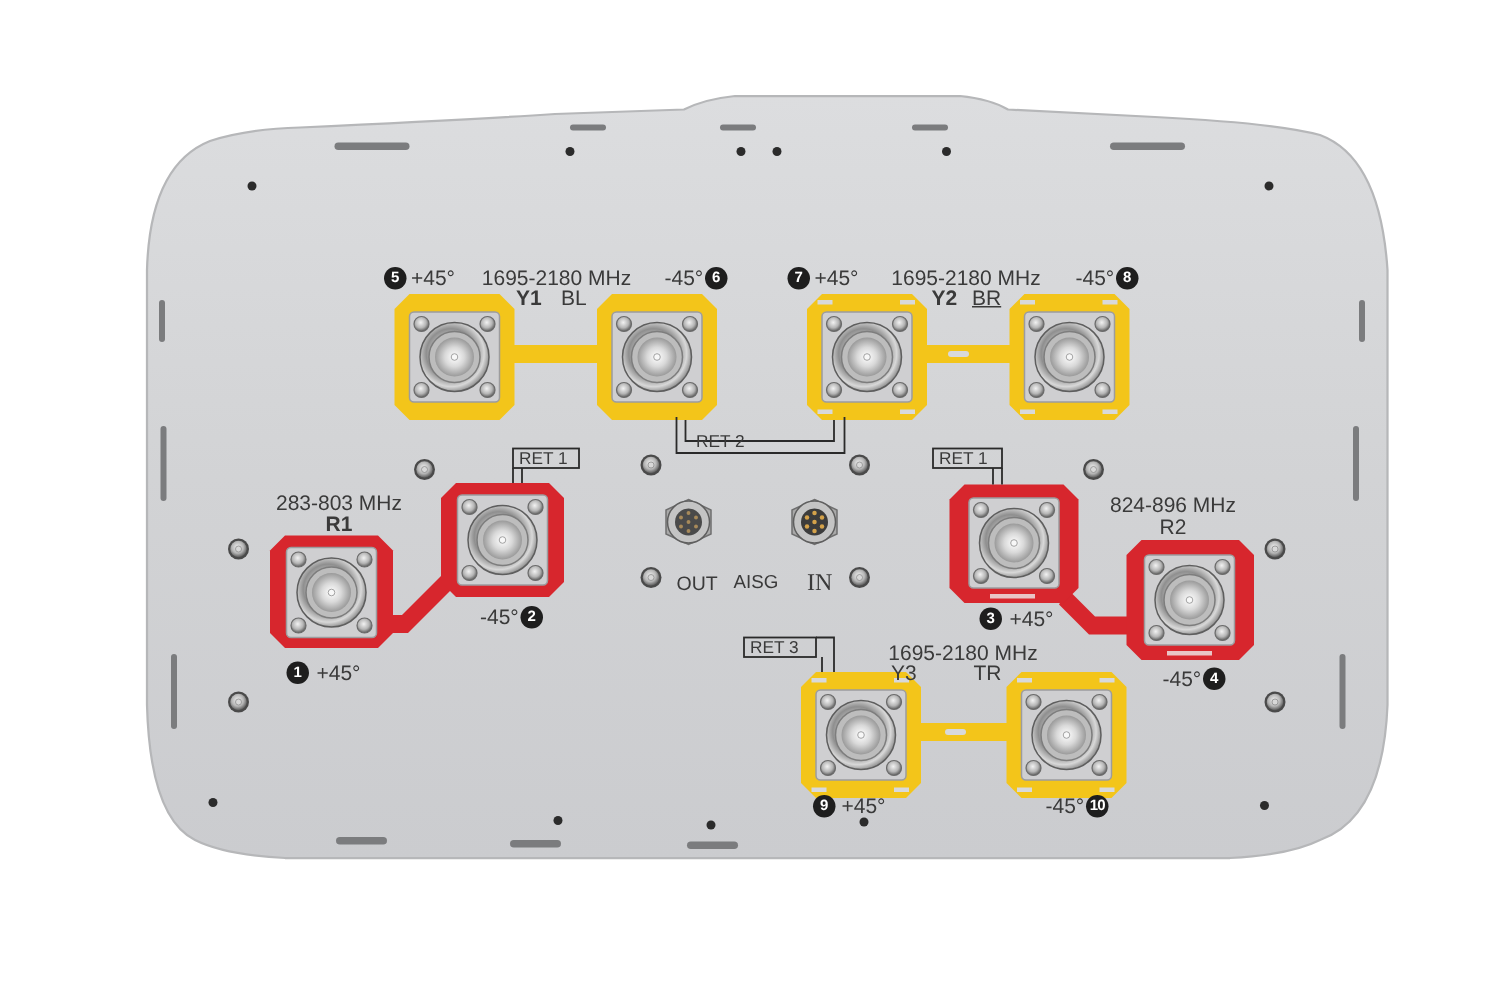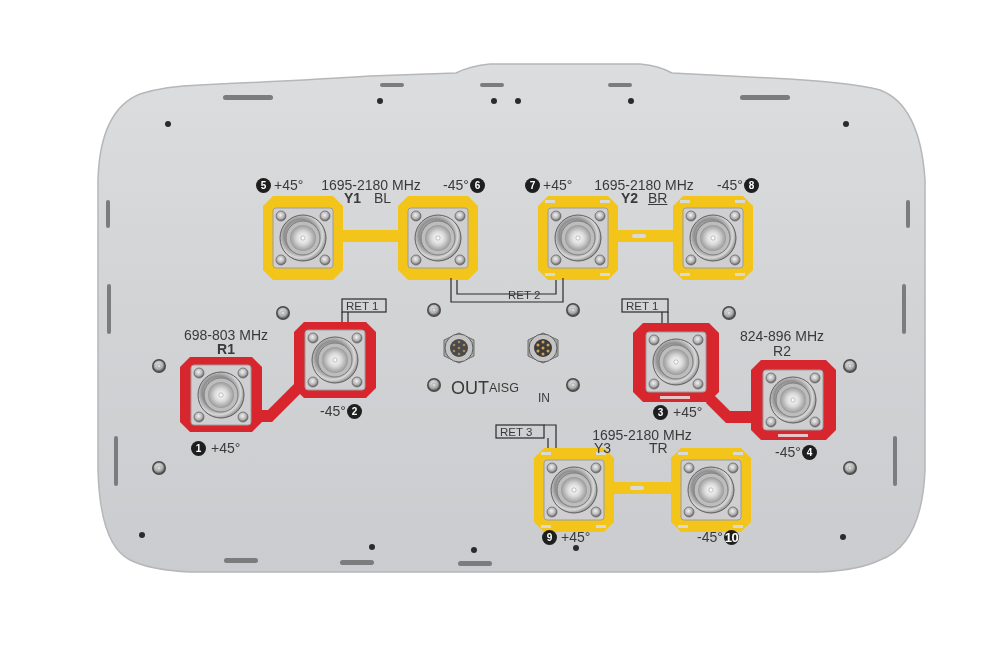--- a/index.html
+++ b/index.html
@@ -5,21 +5,21 @@
   html, body { margin: 0; padding: 0; background: #ffffff; }
   body { width: 1000px; height: 667px; position: relative; overflow: hidden;
          font-family: "Liberation Sans", sans-serif; }
   #stage { position: absolute; left: 0; top: 0; width: 1000px; height: 667px; }
   .lbl { position: absolute; color: #3a3a3a; font-size: 14px; line-height: 13px;
          white-space: nowrap; font-family: "Liberation Sans", sans-serif; }
   .lbl.center { text-align: right; transform: translateX(-50%); }
   .badge { position: absolute; width: 15px; height: 15px; border-radius: 50%;
            background: #1e1e1e; color: #fff; font-size: 10px; font-weight: bold;
            line-height: 15px; text-align: center; font-family: "Liberation Sans", sans-serif; }
-  .badge.wide { font-size: 13px; letter-spacing: -0.5px; }
+  .badge.wide { font-size: 10px; letter-spacing: -0.5px; }
   .ret { position: absolute; font-size: 11.5px; color: #3a3a3a; line-height: 12px;
          font-family: "Liberation Sans", sans-serif; }
 </style>
 </head>
 <body>
 
 <div id="stage">
   <svg width="1000" height="667" viewBox="0 0 1000 667" xmlns="http://www.w3.org/2000/svg">
     <defs>
       <linearGradient id="panelGrad" x1="0" y1="0" x2="0" y2="1">
@@ -236,36 +236,36 @@
   <div class="badge" style="left:525px;top:178px;">7</div>
   <div class="lbl" style="left:543px;top:179px;">+45°</div>
   <div class="lbl center" style="left:644px;top:179px;">1695-2180 MHz</div>
   <div class="lbl" style="left:621px;top:192px;font-weight:bold;">Y2</div>
   <div class="lbl" style="left:648px;top:192px;text-decoration:underline;">BR</div>
   <div class="lbl" style="left:717px;top:179px;">-45°</div>
   <div class="badge" style="left:744px;top:178px;">8</div>
 
   
   <div class="ret" style="left:346px;top:300px;">RET 1</div>
-  <div class="ret" style="left:508px;top:289px;">RET 2</div>
+  <div class="ret" style="left:464px;top:289px;">RET 2</div>
   <div class="ret" style="left:626px;top:300px;">RET 1</div>
   <div class="ret" style="left:500px;top:426px;">RET 3</div>
 
   
-  <div class="lbl center" style="left:226px;top:329px;">698-803 MHz</div>
+  <div class="lbl center" style="left:226px;top:329px;">283-803 MHz</div>
   <div class="lbl center" style="left:226px;top:343px;font-weight:bold;">R1</div>
   <div class="badge" style="left:191px;top:441px;">1</div>
   <div class="lbl" style="left:211px;top:442px;">+45°</div>
   <div class="lbl" style="left:320px;top:405px;">-45°</div>
   <div class="badge" style="left:347px;top:404px;">2</div>
 
   
-  <div class="lbl" style="left:451px;top:382px;font-size:18px;">OUT</div>
+  <div class="lbl" style="left:451px;top:382px;font-size:13px;">OUT</div>
   <div class="lbl" style="left:489px;top:382px;font-size:12.5px;text-align:center;">AISG</div>
-  <div class="lbl" style="left:538px;top:392px;font-size:12px;">IN</div>
+  <div class="lbl" style="left:538px;top:382px;font-size:16px;font-family:Liberation Serif, serif;">IN</div>
 
   
   <div class="lbl center" style="left:782px;top:330px;">824-896 MHz</div>
   <div class="lbl center" style="left:782px;top:345px;">R2</div>
   <div class="badge" style="left:653px;top:405px;">3</div>
   <div class="lbl" style="left:673px;top:406px;">+45°</div>
   <div class="lbl" style="left:775px;top:446px;">-45°</div>
   <div class="badge" style="left:802px;top:445px;">4</div>
 
   

